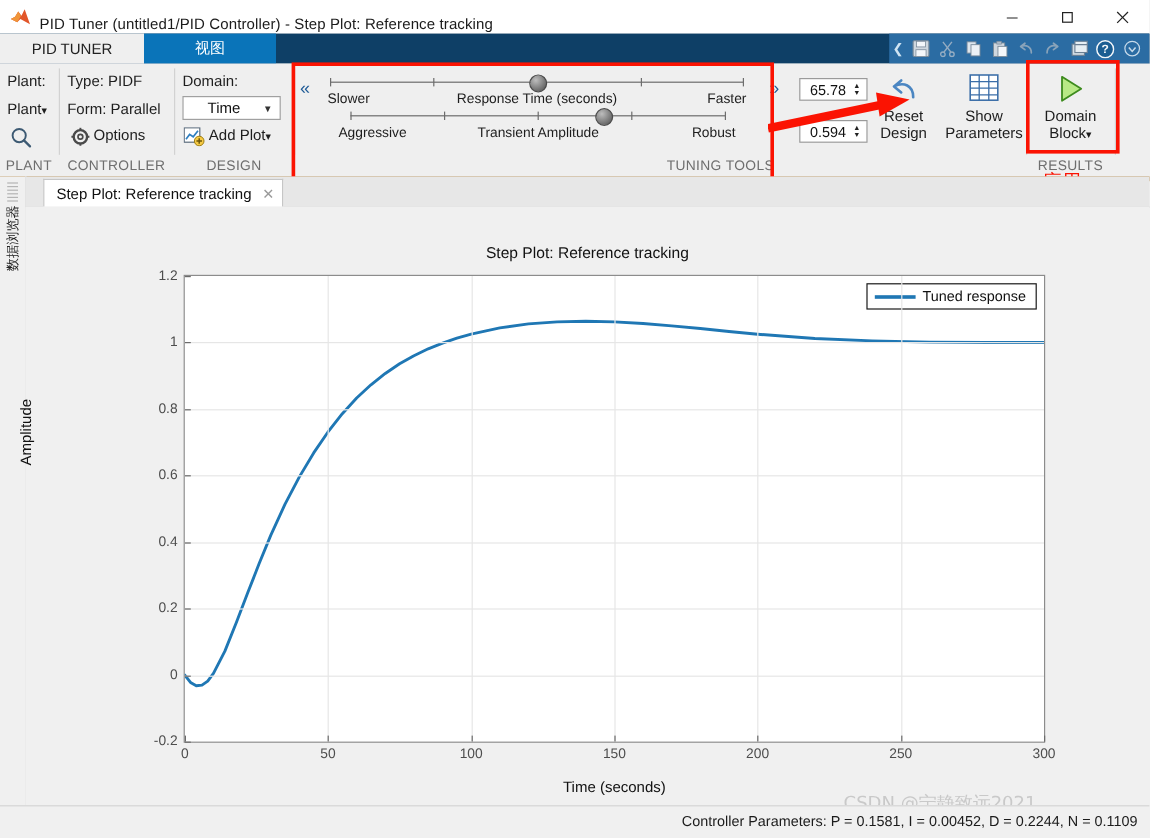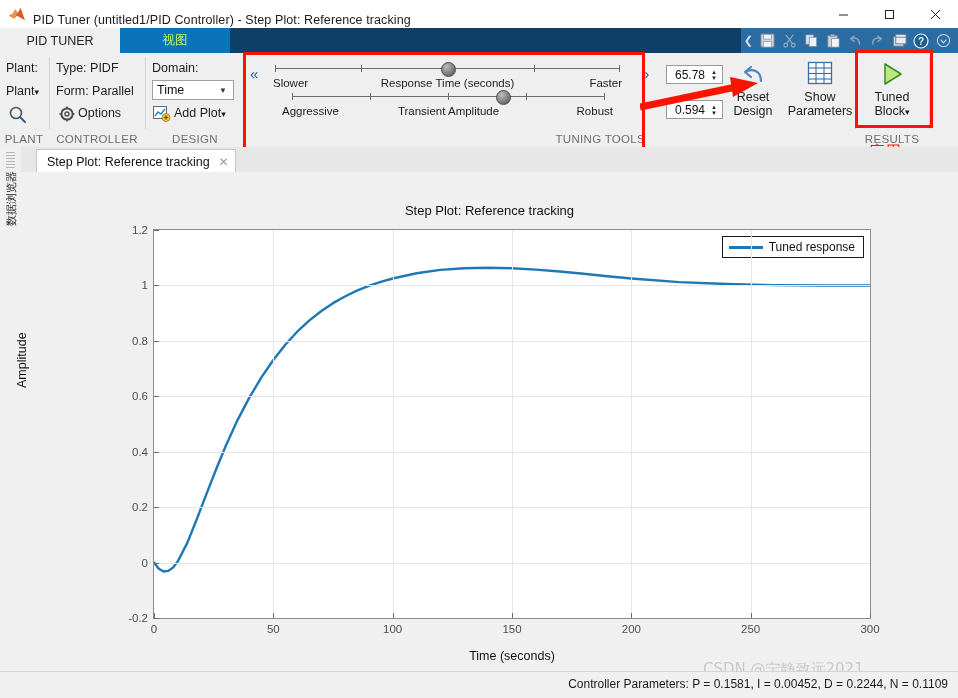--- a/index.html
+++ b/index.html
@@ -22,41 +22,41 @@
   
   .tabstrip{
     position:absolute;left:0;top:28px;width:958px;height:25px;
     background:#0e3f66;display:flex;align-items:flex-end;
   }
   .tab{
     height:25px;display:flex;align-items:center;justify-content:center;
     font-size:12.5px;box-sizing:border-box;
   }
   .tab.active{background:#efefef;color:#222;width:120px;}
-  .tab.second{background:#0a74b9;color:#bef264;width:110px;}
+  .tab.second{background:#0a74b9;color:#ffffff;width:110px;}
   .qat{
     margin-left:auto;display:flex;align-items:center;height:25px;
     padding-right:4px;background:#2b6ca3;
   }
   .qat-arrow{color:#cfe4f3;font-size:11px;padding:0 3px;}
   .qat-ico{width:22px;height:21px;display:flex;align-items:center;justify-content:center;opacity:.95;}
   
   .ribbon{
     position:absolute;left:0;top:53px;width:958px;height:94px;
     background:#efefef;border-bottom:4px solid #a16207;
   }
   .sep{position:absolute;top:4px;width:1px;height:72px;background:#d2d2d2;}
   .sectlabel{
     position:absolute;font-size:11.5px;color:#6e6e6e;letter-spacing:.3px;
     bottom:2px;text-align:center;
   }
   .r-txt{position:absolute;font-size:12.5px;color:#1e1e1e;white-space:nowrap;}
   .combo{
     position:absolute;box-sizing:border-box;border:1px solid #a0a0a0;background:#fff;
-    font-size:12.5px;color:#111;display:flex;align-items:center;padding-left:4px;
+    font-size:12.5px;color:#111;display:flex;align-items:center;padding-left:20px;
   }
   .combo .caret{margin-left:auto;margin-right:6px;font-size:8px;color:#333;}
   .spin{
     position:absolute;box-sizing:border-box;border:1px solid #9a9a9a;background:#fff;
     font-size:12px;color:#111;display:flex;align-items:center;
   }
   .spin .val{flex:1;text-align:right;padding-right:3px;}
   .spin .arrows{display:flex;flex-direction:column;width:12px;margin-right:2px;}
   .spin .arrows span{font-size:6px;line-height:6px;color:#222;text-align:center;}
   .bigbtn{
@@ -368,21 +368,21 @@
     <span>Show</span>
     <span>Parameters</span>
   </div>
 
   <div class="bigbtn" style="left:862px;top:8px;width:60px;">
     <span>
       <svg width="30" height="26" viewBox="0 0 30 26">
           <polygon points="8,3 24,13 8,23" fill="#b8e986" stroke="#3d8b1e" stroke-width="1.5" stroke-linejoin="round"></polygon>
         </svg>
     </span>
-    <span>Tuned</span>
+    <span>Domain</span>
     <span>
       <span>Block</span><span style="font-size:9px;">▾</span>
     </span>
   </div>
   <span class="sectlabel" style="left:855px;width:74px;">RESULTS</span>
   <div class="sep" style="left:855px;top:4px;height:72px;"></div>
   <div class="sep" style="left:929px;top:4px;height:72px;"></div>
   <span class="collapse-arrow">▲</span>
 </div>
 

